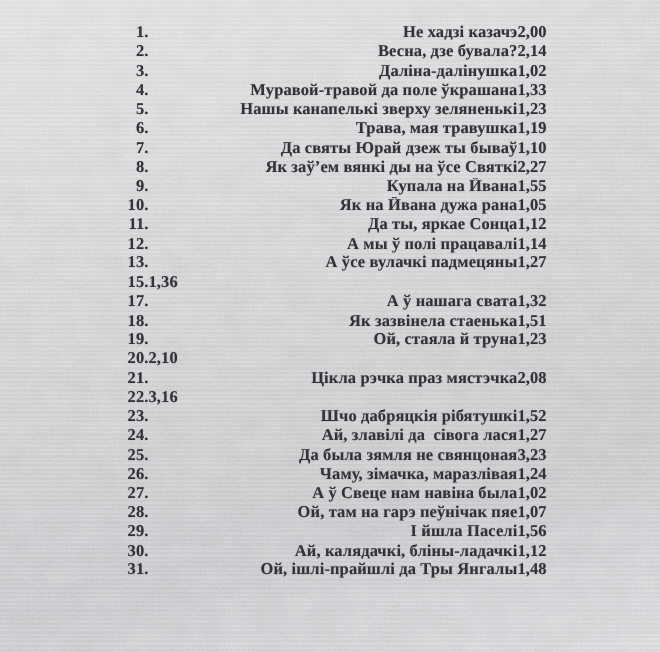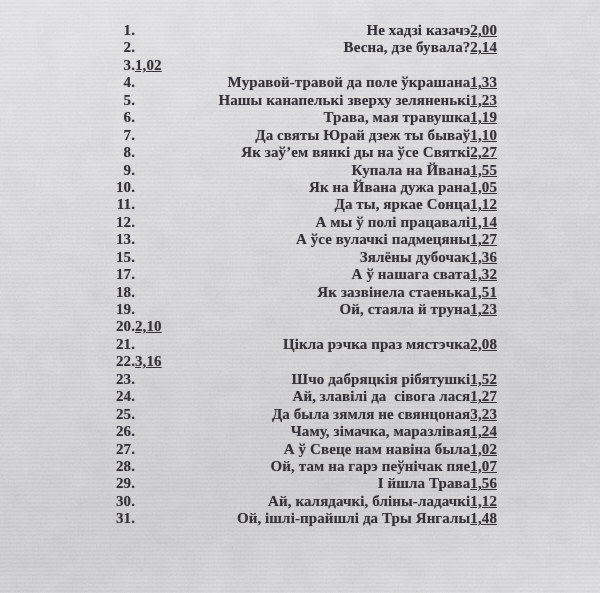--- a/index.html
+++ b/index.html
@@ -57,21 +57,20 @@
   .title {
     flex: 1 1 auto;
     margin-left: 8px;
     white-space: pre;
     overflow: hidden;
     text-align: right;
   }
   .dur {
     flex: 0 0 auto;
     white-space: pre;
-    text-decoration: underline;
   }
 </style>
 </head>
 <body>
 
 <div class="scan" style="background: rgb(212, 211, 214);">
 
   <svg class="texture-svg" xmlns="http://www.w3.org/2000/svg" width="600" height="593">
     <defs>
       <filter id="coarseNoise" x="0" y="0" width="100%" height="100%">
@@ -107,20 +106,21 @@
       <span class="title">Не хадзі казачэ</span>
       <span class="dur">2,00</span>
     </div>
       <div class="row">
       <span class="num">2.</span>
       <span class="title">Весна, дзе бувала?</span>
       <span class="dur">2,14</span>
     </div>
       <div class="row">
       <span class="num">3.</span>
+      <span class="title">Даліна-далінушка</span>
       <span class="dur">1,02</span>
     </div>
       <div class="row">
       <span class="num">4.</span>
       <span class="title">Муравой-травой да поле ўкрашана</span>
       <span class="dur">1,33</span>
     </div>
       <div class="row">
       <span class="num">5.</span>
       <span class="title">Нашы канапелькі зверху зеляненькі</span>
@@ -161,21 +161,20 @@
       <span class="title">А мы ў полі працавалі</span>
       <span class="dur">1,14</span>
     </div>
       <div class="row">
       <span class="num">13.</span>
       <span class="title">А ўсе вулачкі падмецяны</span>
       <span class="dur">1,27</span>
     </div>
       <div class="row">
       <span class="num">15.</span>
-      <span class="title">Зялёны дубочак</span>
       <span class="dur">1,36</span>
     </div>
       <div class="row">
       <span class="num">17.</span>
       <span class="title">А ў нашага свата</span>
       <span class="dur">1,32</span>
     </div>
       <div class="row">
       <span class="num">18.</span>
       <span class="title">Як зазвінела стаенька</span>
@@ -224,21 +223,21 @@
       <span class="title">А ў Свеце нам навіна была</span>
       <span class="dur">1,02</span>
     </div>
       <div class="row">
       <span class="num">28.</span>
       <span class="title">Ой, там на гарэ пеўнічак пяе</span>
       <span class="dur">1,07</span>
     </div>
       <div class="row">
       <span class="num">29.</span>
-      <span class="title">І йшла Трава</span>
+      <span class="title">І йшла Паселі</span>
       <span class="dur">1,56</span>
     </div>
       <div class="row">
       <span class="num">30.</span>
       <span class="title">Ай, калядачкі, бліны-ладачкі</span>
       <span class="dur">1,12</span>
     </div>
       <div class="row">
       <span class="num">31.</span>
       <span class="title">Ой, ішлі-прайшлі да Тры Янгалы</span>

